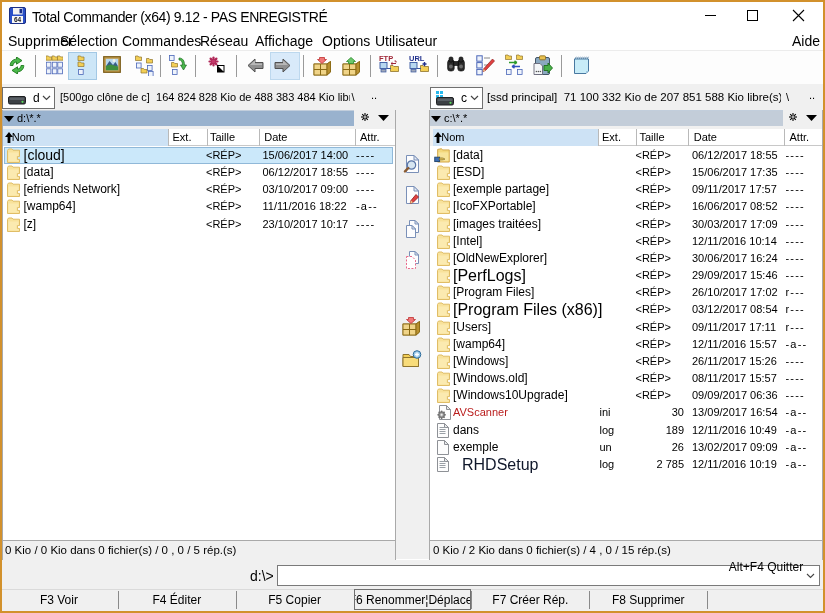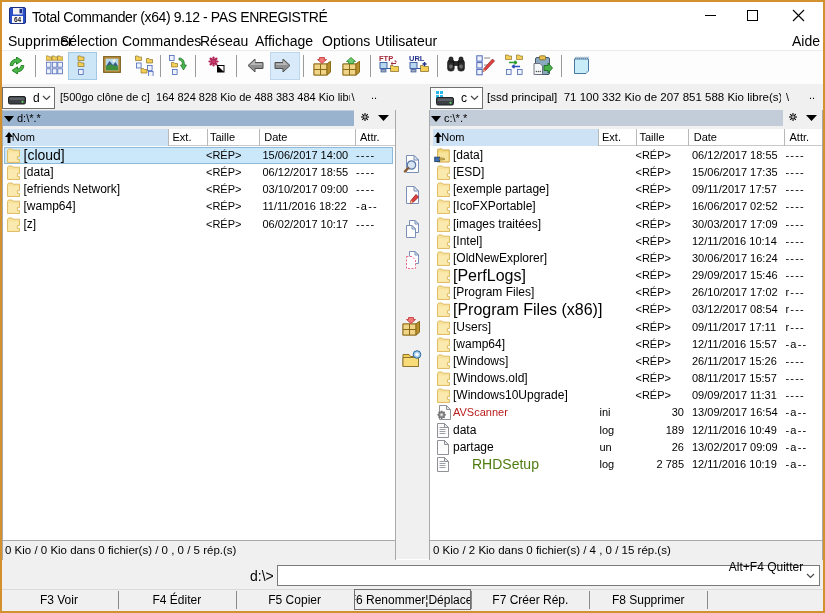--- a/index.html
+++ b/index.html
@@ -339,21 +339,21 @@
 <div class="abs" style="left:23.5px;top:198px;color:#000;font-size:12px;line-height:17px;white-space:pre">[wamp64]</div>
 <div class="abs t11" style="left:206px;top:198px;color:#000">&lt;RÉP&gt;</div>
 <div class="abs t11" style="left:262.5px;top:198px;color:#000">11/11/2016 18:22</div>
 <div class="abs t11" style="left:356px;top:198px;color:#000;letter-spacing:1.2px">-a--</div>
 <div class="abs" style="left:7px;top:217px"><svg width="13" height="15" viewBox="0 0 13 15">
 <path d="M0.5 2.5 L1.5 1 L5 1 L6 2.2 L12.5 2.2 L12.5 8.6 L10.4 8.6 L10.4 11.4 L12.5 11.4 L12.5 14.5 L0.5 14.5 Z" fill="#f8e29b" stroke="#e0bd66" stroke-width="1"></path>
 <path d="M1.5 4.6 L11.5 4.6 L11.5 7.9 L9.6 7.9 L9.6 12.1 L11.5 12.1 L11.5 13.5 L1.5 13.5 Z" fill="#fbeab0" stroke="none"></path>
 </svg></div>
 <div class="abs" style="left:23.5px;top:216px;color:#000;font-size:12px;line-height:17px;white-space:pre">[z]</div>
 <div class="abs t11" style="left:206px;top:216px;color:#000">&lt;RÉP&gt;</div>
-<div class="abs t11" style="left:262.5px;top:216px;color:#000">06/02/2017 10:17</div>
+<div class="abs t11" style="left:262.5px;top:216px;color:#000">23/10/2017 10:17</div>
 <div class="abs t11" style="left:356px;top:216px;color:#000;letter-spacing:1.2px">----</div>
 <div class="abs" style="left:433.5px;top:148px"><svg width="16" height="15" viewBox="0 0 16 15.5">
 <path d="M3.5 1.5 L7.5 0.7 L8.5 2 L15.5 2 L15.5 14.5 L3.5 14.5 Z" fill="#f3d87c" stroke="#d2a74b" stroke-width="1"></path>
 <path d="M4.5 4.5 L14.5 4.5 L14.5 13.5 L4.5 13.5 Z" fill="#f8e59b" stroke="none"></path>
 <rect x="0.5" y="9.5" width="5" height="4.5" fill="#3c6eb4" stroke="#26476e"></rect>
 <path d="M5 11 C7 9.5 10 10.5 11 11.5 C9 12.5 6.5 12.5 5 12 Z" fill="#e8c85e" stroke="#7a6420" stroke-width="0.7"></path>
 </svg></div>
 <div class="abs" style="left:453.0px;top:147px;color:#000;font-size:12px;line-height:17px;white-space:pre">[data]</div>
 <div class="abs t11" style="left:635.5px;top:147px;color:#000">&lt;RÉP&gt;</div>
 <div class="abs t11" style="left:692.0px;top:147px;color:#000">06/12/2017 18:55</div>
@@ -373,21 +373,21 @@
 <div class="abs" style="left:453.0px;top:181px;color:#000;font-size:12px;line-height:17px;white-space:pre">[exemple partage]</div>
 <div class="abs t11" style="left:635.5px;top:181px;color:#000">&lt;RÉP&gt;</div>
 <div class="abs t11" style="left:692.0px;top:181px;color:#000">09/11/2017 17:57</div>
 <div class="abs t11" style="left:785.5px;top:181px;color:#000;letter-spacing:1.2px">----</div>
 <div class="abs" style="left:436.5px;top:199px"><svg width="13" height="15" viewBox="0 0 13 15">
 <path d="M0.5 2.5 L1.5 1 L5 1 L6 2.2 L12.5 2.2 L12.5 8.6 L10.4 8.6 L10.4 11.4 L12.5 11.4 L12.5 14.5 L0.5 14.5 Z" fill="#f8e29b" stroke="#e0bd66" stroke-width="1"></path>
 <path d="M1.5 4.6 L11.5 4.6 L11.5 7.9 L9.6 7.9 L9.6 12.1 L11.5 12.1 L11.5 13.5 L1.5 13.5 Z" fill="#fbeab0" stroke="none"></path>
 </svg></div>
 <div class="abs" style="left:453.0px;top:198px;color:#000;font-size:12px;line-height:17px;white-space:pre">[IcoFXPortable]</div>
 <div class="abs t11" style="left:635.5px;top:198px;color:#000">&lt;RÉP&gt;</div>
-<div class="abs t11" style="left:692.0px;top:198px;color:#000">16/06/2017 02:52</div>
+<div class="abs t11" style="left:692.0px;top:198px;color:#000">16/06/2017 08:52</div>
 <div class="abs t11" style="left:785.5px;top:198px;color:#000;letter-spacing:1.2px">----</div>
 <div class="abs" style="left:436.5px;top:217px"><svg width="13" height="15" viewBox="0 0 13 15">
 <path d="M0.5 2.5 L1.5 1 L5 1 L6 2.2 L12.5 2.2 L12.5 8.6 L10.4 8.6 L10.4 11.4 L12.5 11.4 L12.5 14.5 L0.5 14.5 Z" fill="#f8e29b" stroke="#e0bd66" stroke-width="1"></path>
 <path d="M1.5 4.6 L11.5 4.6 L11.5 7.9 L9.6 7.9 L9.6 12.1 L11.5 12.1 L11.5 13.5 L1.5 13.5 Z" fill="#fbeab0" stroke="none"></path>
 </svg></div>
 <div class="abs" style="left:453.0px;top:216px;color:#000;font-size:12px;line-height:17px;white-space:pre">[images traitées]</div>
 <div class="abs t11" style="left:635.5px;top:216px;color:#000">&lt;RÉP&gt;</div>
 <div class="abs t11" style="left:692.0px;top:216px;color:#000">30/03/2017 17:09</div>
 <div class="abs t11" style="left:785.5px;top:216px;color:#000;letter-spacing:1.2px">----</div>
 <div class="abs" style="left:436.5px;top:234px"><svg width="13" height="15" viewBox="0 0 13 15">
@@ -461,21 +461,21 @@
 <div class="abs" style="left:453.0px;top:370px;color:#000;font-size:12px;line-height:17px;white-space:pre">[Windows.old]</div>
 <div class="abs t11" style="left:635.5px;top:370px;color:#000">&lt;RÉP&gt;</div>
 <div class="abs t11" style="left:692.0px;top:370px;color:#000">08/11/2017 15:57</div>
 <div class="abs t11" style="left:785.5px;top:370px;color:#000;letter-spacing:1.2px">----</div>
 <div class="abs" style="left:436.5px;top:388px"><svg width="13" height="15" viewBox="0 0 13 15">
 <path d="M0.5 2.5 L1.5 1 L5 1 L6 2.2 L12.5 2.2 L12.5 8.6 L10.4 8.6 L10.4 11.4 L12.5 11.4 L12.5 14.5 L0.5 14.5 Z" fill="#f8e29b" stroke="#e0bd66" stroke-width="1"></path>
 <path d="M1.5 4.6 L11.5 4.6 L11.5 7.9 L9.6 7.9 L9.6 12.1 L11.5 12.1 L11.5 13.5 L1.5 13.5 Z" fill="#fbeab0" stroke="none"></path>
 </svg></div>
 <div class="abs" style="left:453.0px;top:387px;color:#000;font-size:12px;line-height:17px;white-space:pre">[Windows10Upgrade]</div>
 <div class="abs t11" style="left:635.5px;top:387px;color:#000">&lt;RÉP&gt;</div>
-<div class="abs t11" style="left:692.0px;top:387px;color:#000">09/09/2017 11:31</div>
+<div class="abs t11" style="left:692.0px;top:387px;color:#000">09/09/2017 06:36</div>
 <div class="abs t11" style="left:785.5px;top:387px;color:#000;letter-spacing:1.2px">----</div>
 <div class="abs" style="left:436.5px;top:405px"><svg width="14" height="15" viewBox="0 0 14 15">
 <path d="M2.5 0.5 L9.5 0.5 L13.5 4.5 L13.5 14.5 L2.5 14.5 Z" fill="#fdfdfd" stroke="#8e9196"></path>
 <path d="M9.5 0.5 L9.5 4.5 L13.5 4.5 Z" fill="#e8eaec" stroke="#8e9196"></path>
 <g fill="#9b9b9b" stroke="#6f6f6f" stroke-width="0.6">
 <circle cx="4.6" cy="9.8" r="3.2"></circle>
 </g>
 <circle cx="4.6" cy="9.8" r="1.2" fill="#fdfdfd"></circle>
 <g stroke="#6f6f6f" stroke-width="1.4">
 <line x1="4.6" y1="5.6" x2="4.6" y2="14"></line>
@@ -492,44 +492,44 @@
 <div class="abs t11" style="left:692.0px;top:404px;color:#000">13/09/2017 16:54</div>
 <div class="abs t11" style="left:785.5px;top:404px;color:#000;letter-spacing:1.2px">-a--</div>
 <div class="abs" style="left:436.5px;top:423px"><svg width="12" height="15" viewBox="0 0 12 15">
 <path d="M0.5 0.5 L7.5 0.5 L11.5 4.5 L11.5 14.5 L0.5 14.5 Z" fill="#fdfdfd" stroke="#8e9196"></path>
 <path d="M7.5 0.5 L7.5 4.5 L11.5 4.5 Z" fill="#e8eaec" stroke="#8e9196"></path>
 <rect x="2.5" y="4" width="6" height="1" fill="#9aa0a6"></rect>
       <rect x="2.5" y="6" width="6" height="1" fill="#9aa0a6"></rect>
       <rect x="2.5" y="8" width="6" height="1" fill="#9aa0a6"></rect>
       <rect x="2.5" y="10" width="6" height="1" fill="#9aa0a6"></rect>
 </svg></div>
-<div class="abs" style="left:453.0px;top:422px;color:#000;font-size:12px;line-height:17px;white-space:pre">data</div>
+<div class="abs" style="left:453.0px;top:422px;color:#000;font-size:12px;line-height:17px;white-space:pre">dans</div>
 <div class="abs t11" style="left:599.5px;top:422px;color:#000">log</div>
 <div class="abs t11" style="left:636.0px;top:422px;width:48px;text-align:right;color:#000">189</div>
 <div class="abs t11" style="left:692.0px;top:422px;color:#000">12/11/2016 10:49</div>
 <div class="abs t11" style="left:785.5px;top:422px;color:#000;letter-spacing:1.2px">-a--</div>
 <div class="abs" style="left:436.5px;top:440px"><svg width="12" height="15" viewBox="0 0 12 15">
 <path d="M0.5 0.5 L7.5 0.5 L11.5 4.5 L11.5 14.5 L0.5 14.5 Z" fill="#fdfdfd" stroke="#8e9196"></path>
 <path d="M7.5 0.5 L7.5 4.5 L11.5 4.5 Z" fill="#e8eaec" stroke="#8e9196"></path>
 
 </svg></div>
-<div class="abs" style="left:453.0px;top:439px;color:#000;font-size:12px;line-height:17px;white-space:pre">partage</div>
+<div class="abs" style="left:453.0px;top:439px;color:#000;font-size:12px;line-height:17px;white-space:pre">exemple</div>
 <div class="abs t11" style="left:599.5px;top:439px;color:#000">un</div>
 <div class="abs t11" style="left:636.0px;top:439px;width:48px;text-align:right;color:#000">26</div>
 <div class="abs t11" style="left:692.0px;top:439px;color:#000">13/02/2017 09:09</div>
 <div class="abs t11" style="left:785.5px;top:439px;color:#000;letter-spacing:1.2px">-a--</div>
 <div class="abs" style="left:436.5px;top:457px"><svg width="12" height="15" viewBox="0 0 12 15">
 <path d="M0.5 0.5 L7.5 0.5 L11.5 4.5 L11.5 14.5 L0.5 14.5 Z" fill="#fdfdfd" stroke="#8e9196"></path>
 <path d="M7.5 0.5 L7.5 4.5 L11.5 4.5 Z" fill="#e8eaec" stroke="#8e9196"></path>
 <rect x="2.5" y="4" width="6" height="1" fill="#9aa0a6"></rect>
       <rect x="2.5" y="6" width="6" height="1" fill="#9aa0a6"></rect>
       <rect x="2.5" y="8" width="6" height="1" fill="#9aa0a6"></rect>
       <rect x="2.5" y="10" width="6" height="1" fill="#9aa0a6"></rect>
 </svg></div>
-<div class="abs" style="left:472px;top:456px;color:#4d7c0f;font-size:14px;line-height:17px;white-space:pre">RHDSetup</div>
+<div class="abs" style="left:462px;top:456px;color:#0f172a;font-size:16px;line-height:17px;white-space:pre">RHDSetup</div>
 <div class="abs t11" style="left:599.5px;top:456px;color:#000">log</div>
 <div class="abs t11" style="left:636.0px;top:456px;width:48px;text-align:right;color:#000">2 785</div>
 <div class="abs t11" style="left:692.0px;top:456px;color:#000">12/11/2016 10:19</div>
 <div class="abs t11" style="left:785.5px;top:456px;color:#000;letter-spacing:1.2px">-a--</div>
 <div class="abs" style="left:2px;top:110px;width:394px;height:451px;border:1px solid #a9a9a9;border-top:none;pointer-events:none"></div>
 <div class="abs" style="left:429px;top:110px;width:394px;height:451px;border:1px solid #a9a9a9;border-top:none;pointer-events:none"></div>
 <div class="abs" style="left:396px;top:560px;width:33px;height:1px;background:#a9a9a9"></div>
 <div class="abs" style="left:403px;top:155px"><svg width="18" height="18" viewBox="0 0 18 18">
 <path d="M3.5 0.5 L11 0.5 L15.5 5 L15.5 17.5 L3.5 17.5 Z" fill="#fdfdfe" stroke="#7a90b8"></path>
 <path d="M11 0.5 L11 5 L15.5 5 Z" fill="#e6ecf4" stroke="#7a90b8"></path>

